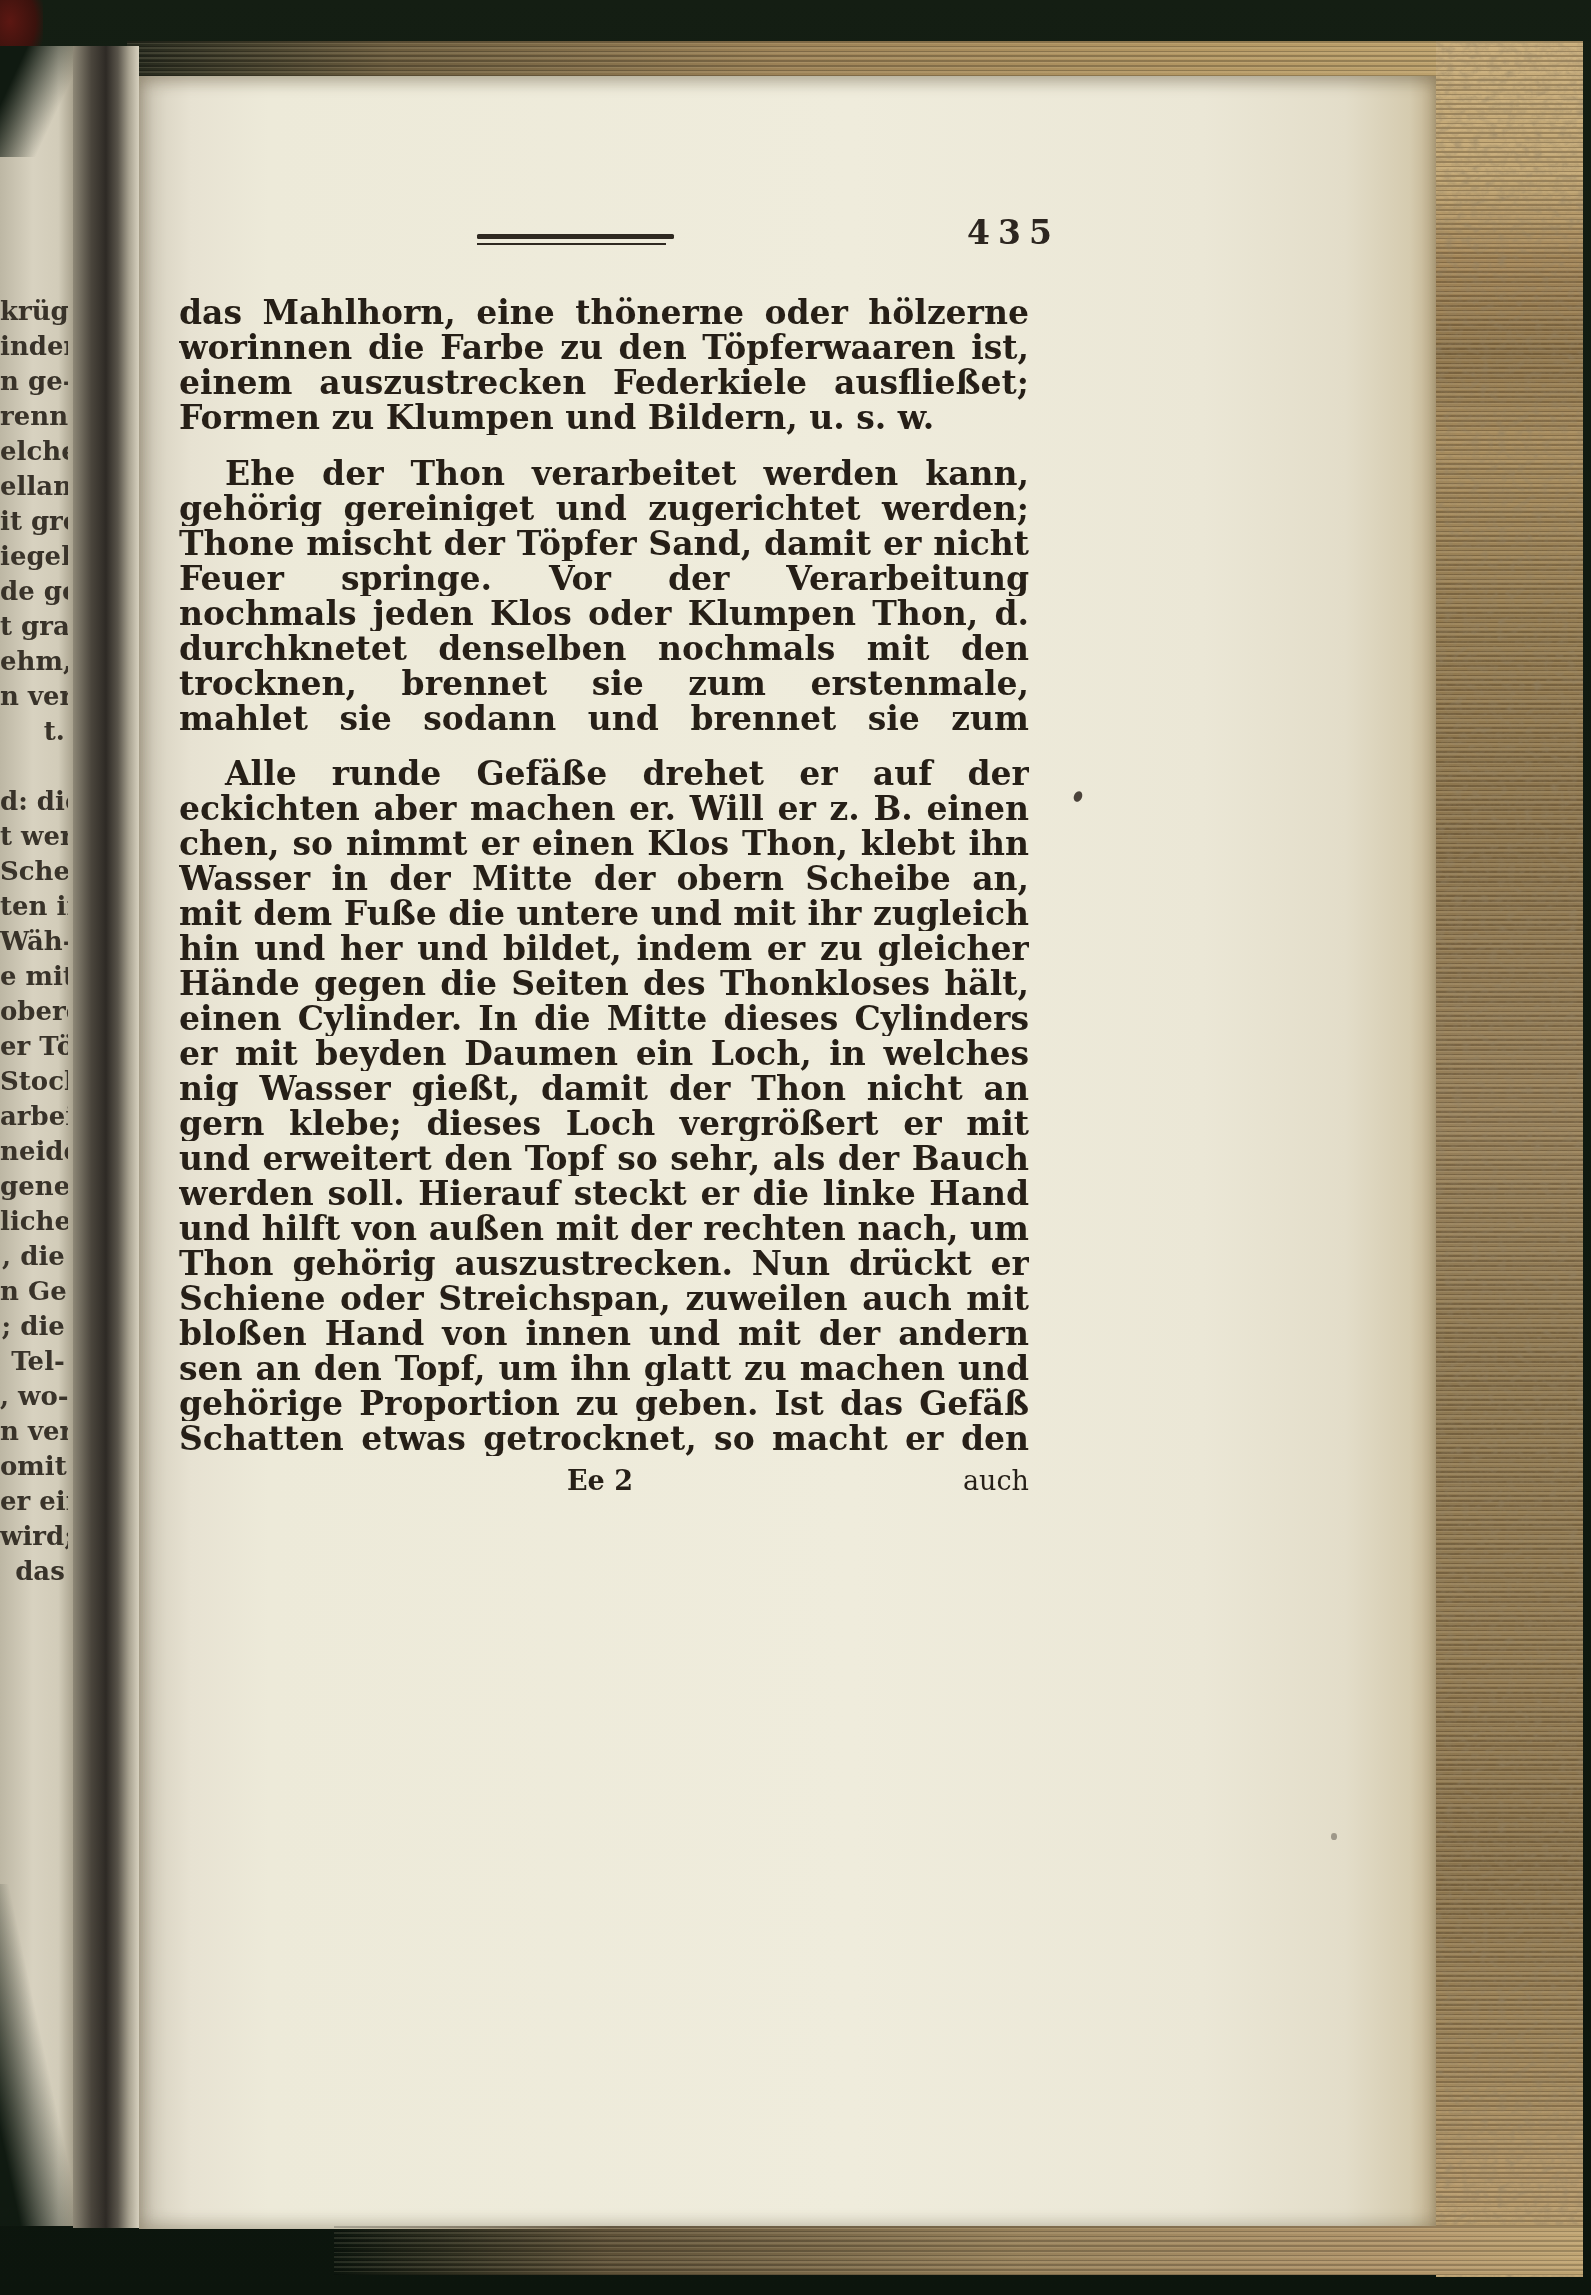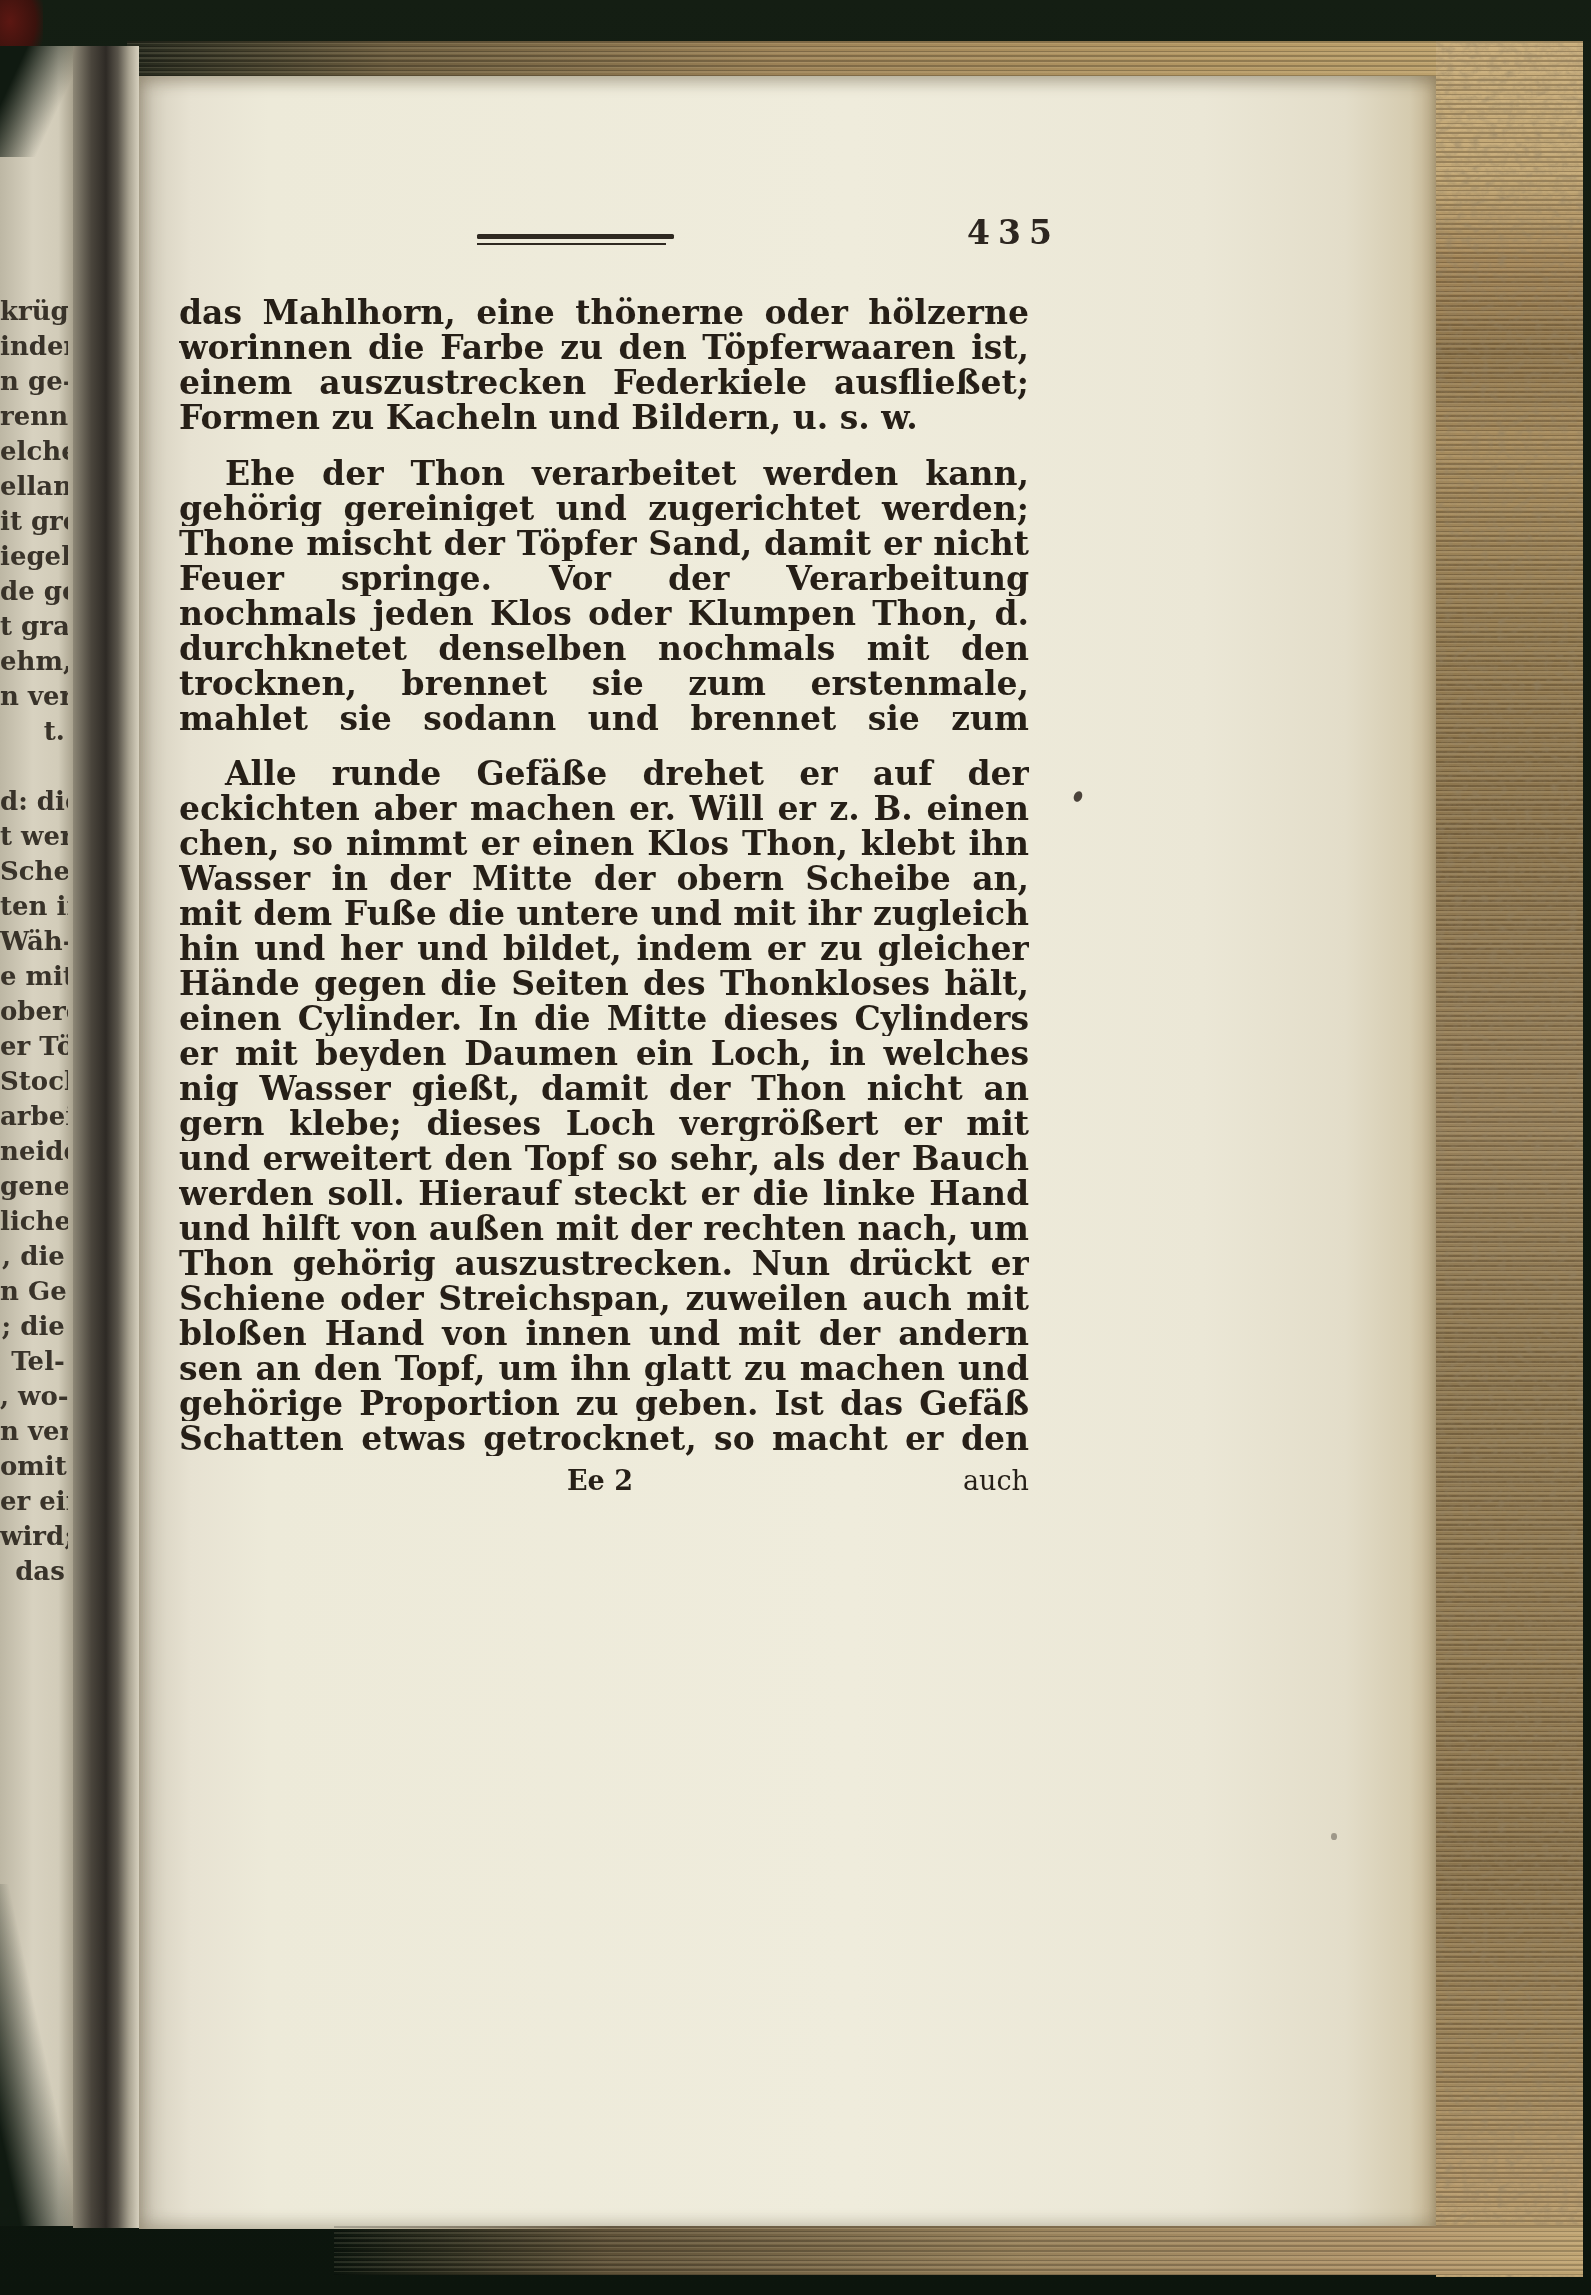--- a/index.html
+++ b/index.html
@@ -167,21 +167,21 @@
     <div class="text-col">
 
       <div class="para">
 
           <div class="line">das Mahlhorn, eine thönerne oder hölzerne Büchse,</div>
 
           <div class="line">worinnen die Farbe zu den Töpferwaaren ist, die aus</div>
 
           <div class="line">einem auszustrecken Federkiele ausfließet; allerley</div>
 
-          <div class="line">Formen zu Kacheln und Bildern, u. s. w.</div>
+          <div class="line">Formen zu Klumpen und Bildern, u. s. w.</div>
         </div>
 
       <div class="para indent">
 
           <div class="line">Ehe der Thon verarbeitet werden kann, muß er</div>
 
           <div class="line">gehörig gereiniget und zugerichtet werden; zu fettem</div>
 
           <div class="line">Thone mischt der Töpfer Sand, damit er nicht im</div>
 

